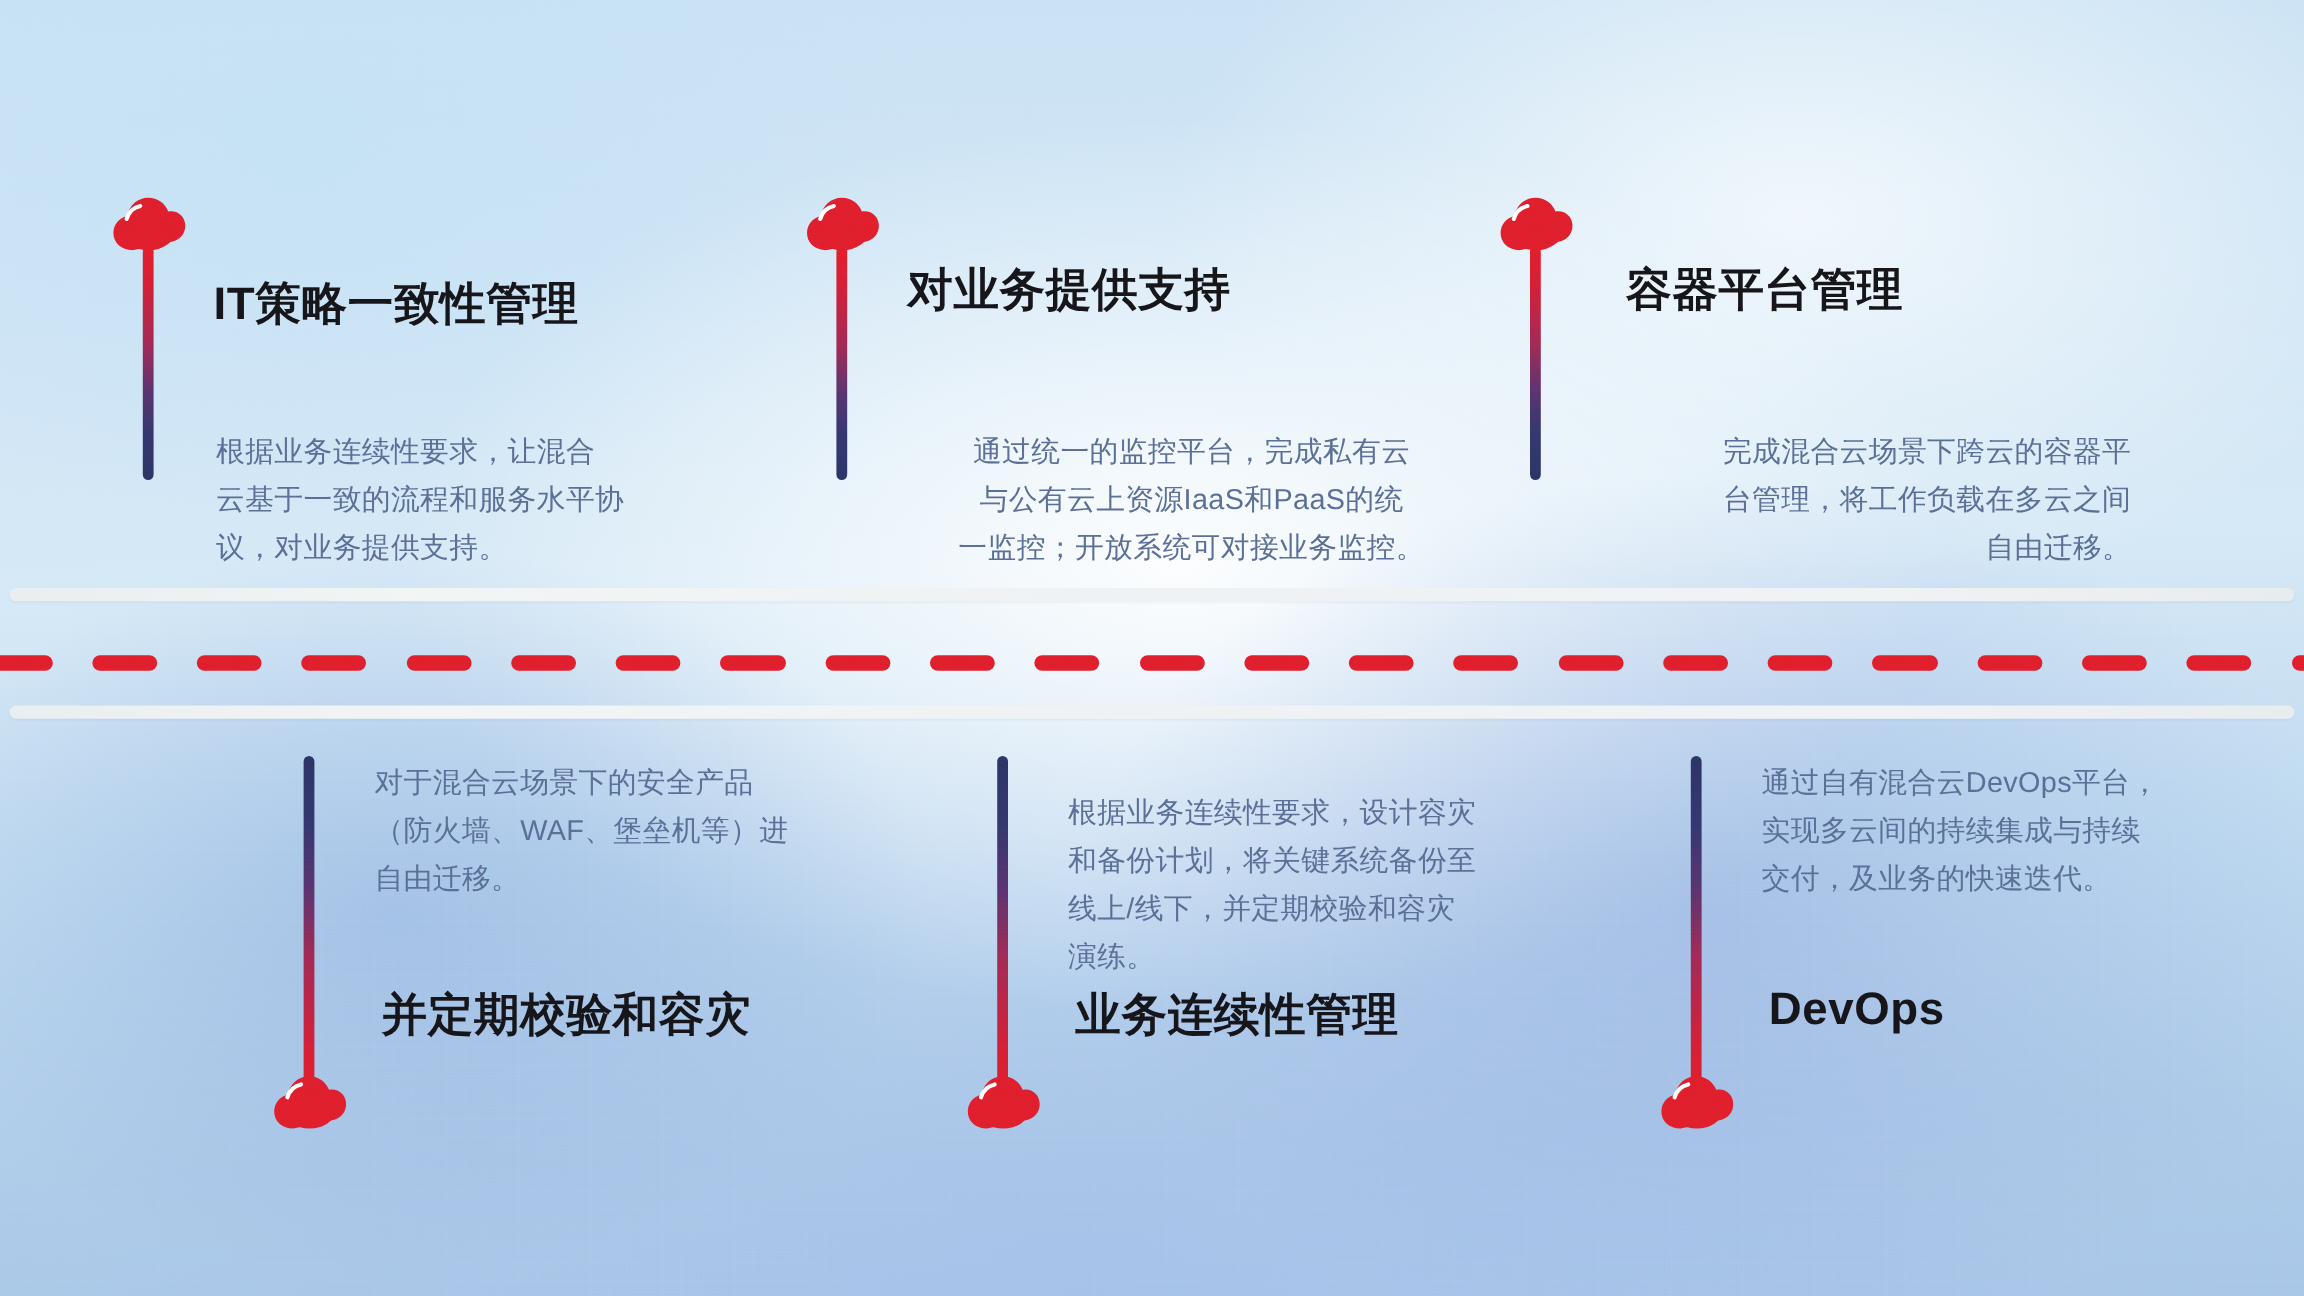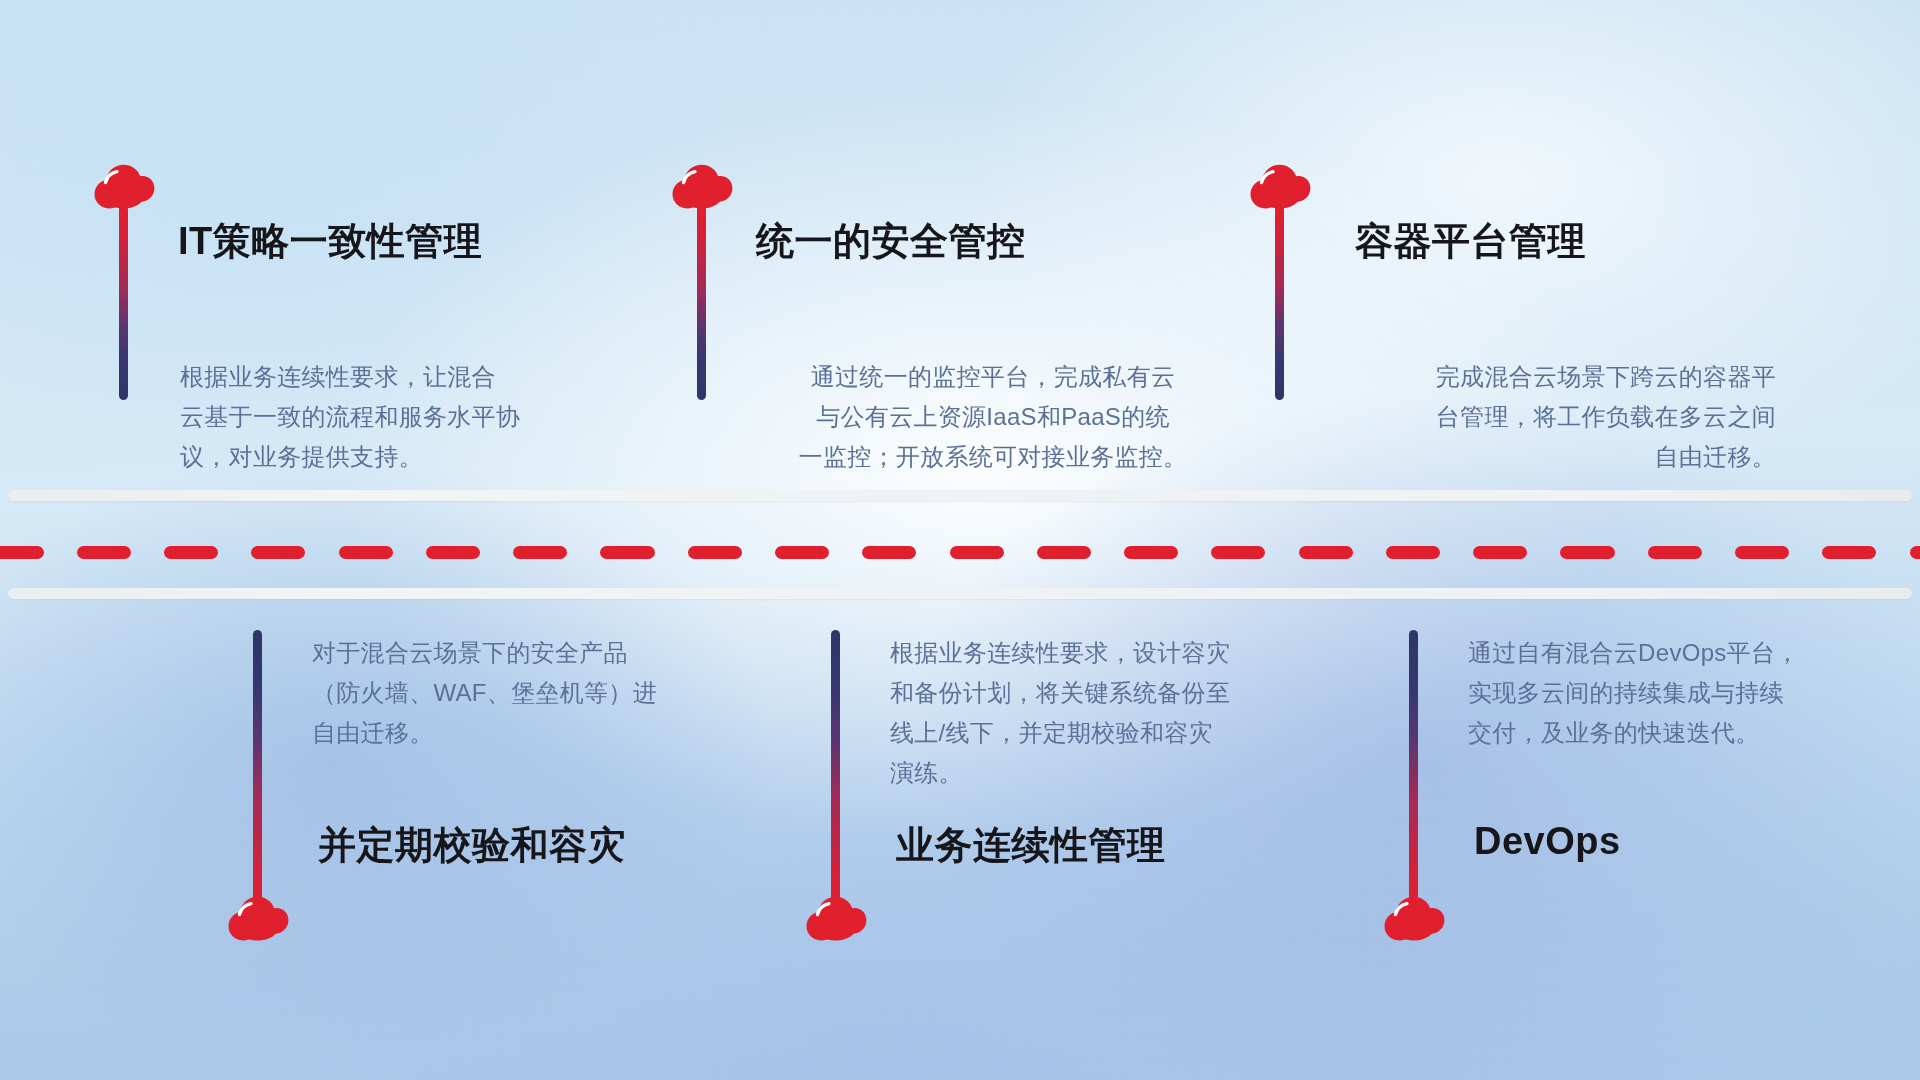--- a/index.html
+++ b/index.html
@@ -71,36 +71,36 @@
 
   <div class="col">
     <div class="cloud" style="left:93px;top:163px;">
       <svg viewBox="0 0 62 46" xmlns="http://www.w3.org/2000/svg">
         <path d="M17.5 45.5C8.0 45.5 1.5 39.3 1.5 31.2c0-7.0 4.8-12.7 11.6-14.2C14.3 8.3 21.6 1.8 30.6 1.8c7.6 0 14.2 4.7 16.6 11.4 0.8-0.1 1.5-0.2 2.3-0.2 6.9 0 11.9 5.2 11.9 12.2 0 6.9-4.7 12.0-11.5 13.3z" fill="#e01f2d"></path>
         <ellipse cx="31" cy="31" rx="21" ry="14.5" fill="#e01f2d"></ellipse>
         <path d="M12.5 19.5c1.6-5.7 6.0-9.6 11.4-10.8" fill="none" stroke="#ffffff" stroke-width="3.4" stroke-linecap="round"></path>
       </svg>
     </div>
     <div class="stem down" style="left:119px;top:205px;height:195px;"></div>
-    <div class="title" style="left:178px;top:216px;">IT策略一致性管理</div>
+    <div class="title" style="left:178px;top:228px;">IT策略一致性管理</div>
     <div class="body" style="left:180px;top:357px;width:440px;">根据业务连续性要求，让混合
 云基于一致的流程和服务水平协
 议，对业务提供支持。</div>
   </div>
 
   <div class="col">
     <div class="cloud" style="left:671px;top:163px;">
       <svg viewBox="0 0 62 46" xmlns="http://www.w3.org/2000/svg">
         <path d="M17.5 45.5C8.0 45.5 1.5 39.3 1.5 31.2c0-7.0 4.8-12.7 11.6-14.2C14.3 8.3 21.6 1.8 30.6 1.8c7.6 0 14.2 4.7 16.6 11.4 0.8-0.1 1.5-0.2 2.3-0.2 6.9 0 11.9 5.2 11.9 12.2 0 6.9-4.7 12.0-11.5 13.3z" fill="#e01f2d"></path>
         <ellipse cx="31" cy="31" rx="21" ry="14.5" fill="#e01f2d"></ellipse>
         <path d="M12.5 19.5c1.6-5.7 6.0-9.6 11.4-10.8" fill="none" stroke="#ffffff" stroke-width="3.4" stroke-linecap="round"></path>
       </svg>
     </div>
     <div class="stem down" style="left:697px;top:205px;height:195px;"></div>
-    <div class="title" style="left:756px;top:216px;">统一的安全管控</div>
+    <div class="title" style="left:756px;top:216px;">对业务提供支持</div>
     <div class="body" style="left:758px;top:357px;width:470px;text-align:center;">通过统一的监控平台，完成私有云
 与公有云上资源IaaS和PaaS的统
 一监控；开放系统可对接业务监控。</div>
   </div>
 
   <div class="col">
     <div class="cloud" style="left:1249px;top:163px;">
       <svg viewBox="0 0 62 46" xmlns="http://www.w3.org/2000/svg">
         <path d="M17.5 45.5C8.0 45.5 1.5 39.3 1.5 31.2c0-7.0 4.8-12.7 11.6-14.2C14.3 8.3 21.6 1.8 30.6 1.8c7.6 0 14.2 4.7 16.6 11.4 0.8-0.1 1.5-0.2 2.3-0.2 6.9 0 11.9 5.2 11.9 12.2 0 6.9-4.7 12.0-11.5 13.3z" fill="#e01f2d"></path>
         <ellipse cx="31" cy="31" rx="21" ry="14.5" fill="#e01f2d"></ellipse>
@@ -151,21 +151,21 @@
     <div class="cloud" style="left:227px;top:895px;">
       <svg viewBox="0 0 62 46" xmlns="http://www.w3.org/2000/svg">
         <path d="M17.5 45.5C8.0 45.5 1.5 39.3 1.5 31.2c0-7.0 4.8-12.7 11.6-14.2C14.3 8.3 21.6 1.8 30.6 1.8c7.6 0 14.2 4.7 16.6 11.4 0.8-0.1 1.5-0.2 2.3-0.2 6.9 0 11.9 5.2 11.9 12.2 0 6.9-4.7 12.0-11.5 13.3z" fill="#e01f2d"></path>
         <ellipse cx="31" cy="31" rx="21" ry="14.5" fill="#e01f2d"></ellipse>
         <path d="M12.5 19.5c1.6-5.7 6.0-9.6 11.4-10.8" fill="none" stroke="#ffffff" stroke-width="3.4" stroke-linecap="round"></path>
       </svg>
     </div>
   </div>
 
   <div class="col">
-    <div class="body" style="left:890px;top:633px;width:440px;">根据业务连续性要求，设计容灾
+    <div class="body" style="left:890px;top:658px;width:440px;">根据业务连续性要求，设计容灾
 和备份计划，将关键系统备份至
 线上/线下，并定期校验和容灾
 演练。</div>
     <div class="stem up" style="left:831px;top:630px;height:290px;"></div>
     <div class="title" style="left:896px;top:820px;">业务连续性管理</div>
     <div class="cloud" style="left:805px;top:895px;">
       <svg viewBox="0 0 62 46" xmlns="http://www.w3.org/2000/svg">
         <path d="M17.5 45.5C8.0 45.5 1.5 39.3 1.5 31.2c0-7.0 4.8-12.7 11.6-14.2C14.3 8.3 21.6 1.8 30.6 1.8c7.6 0 14.2 4.7 16.6 11.4 0.8-0.1 1.5-0.2 2.3-0.2 6.9 0 11.9 5.2 11.9 12.2 0 6.9-4.7 12.0-11.5 13.3z" fill="#e01f2d"></path>
         <ellipse cx="31" cy="31" rx="21" ry="14.5" fill="#e01f2d"></ellipse>
         <path d="M12.5 19.5c1.6-5.7 6.0-9.6 11.4-10.8" fill="none" stroke="#ffffff" stroke-width="3.4" stroke-linecap="round"></path>

